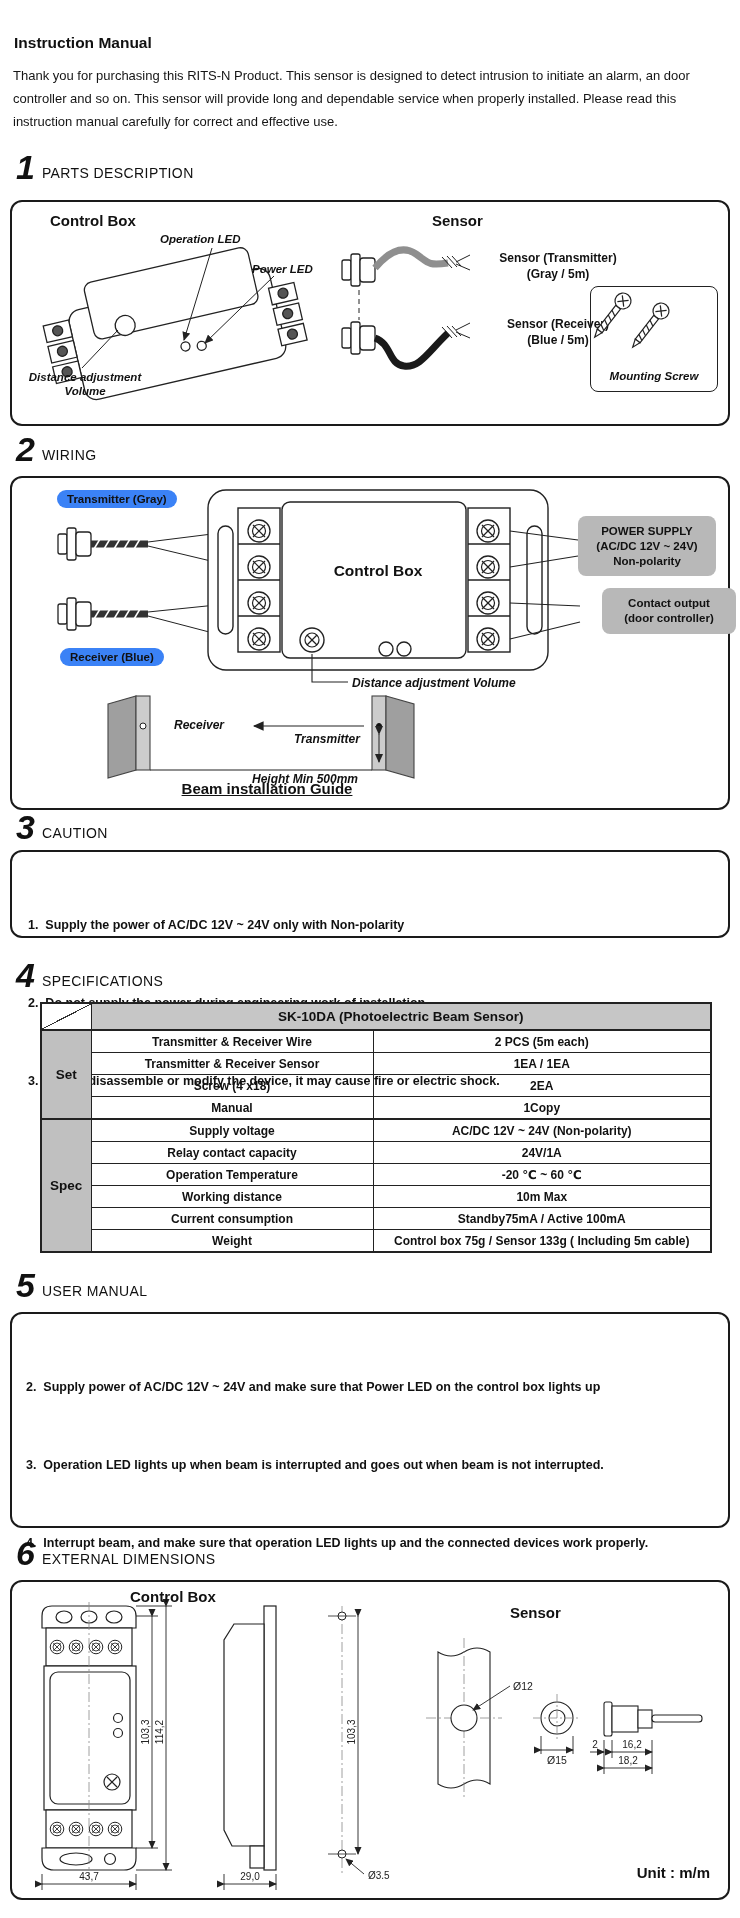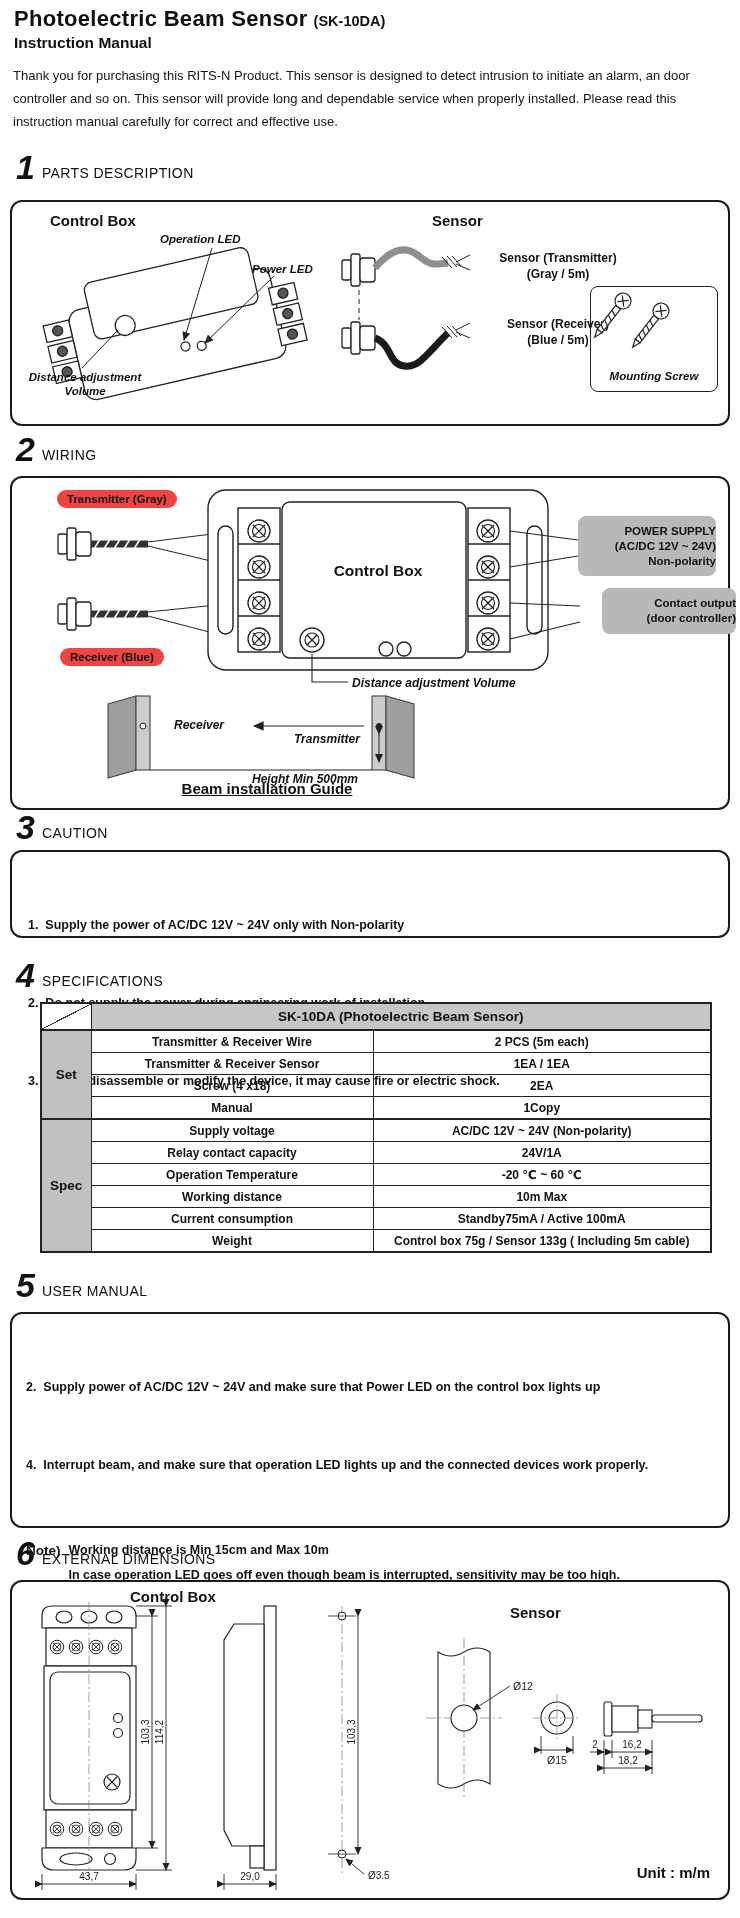--- a/index.html
+++ b/index.html
@@ -11,23 +11,23 @@
   .doc-model{font-size:14.5px;font-weight:bold;margin-left:6px;}
   .doc-sub{font-size:15.5px;font-weight:bold;}
   .intro{font-size:13px;line-height:23px;color:#151515;}
   .sec-head{display:flex;align-items:flex-end;}
   .sec-num{font-size:34px;line-height:34px;font-weight:bold;font-style:italic;}
   .sec-title{font-size:14px;font-weight:normal;letter-spacing:.4px;margin-left:7px;padding-bottom:3px;}
   .box{border:2px solid #1a1a1a;border-radius:12px;background:#fff;left:10px;right:10px;}
   
   .lbl{font-size:11.5px;font-weight:bold;line-height:14px;font-style:italic;}
   .lbl2{font-size:12px;font-weight:bold;line-height:16px;text-align:center;}
-  .pill{background:#ef4444;border-radius:11px;padding:3px 10px;font-size:11.5px;font-weight:bold;}
+  .pill{background:#3b82f6;border-radius:11px;padding:3px 10px;font-size:11.5px;font-weight:bold;}
   .graybox{background:#b8b8b8;border-radius:8px;text-align:center;font-size:11.5px;
-           font-weight:bold;line-height:15px;display:flex;flex-direction:column;justify-content:center;align-items:flex-end;}
+           font-weight:bold;line-height:15px;display:flex;flex-direction:column;justify-content:center;}
   .mount-box{border:1.5px solid #222;border-radius:8px;text-align:center;}
   .list{font-size:12.5px;font-weight:bold;line-height:26px;white-space:pre-wrap;}
   .note-line{font-size:12.5px;font-weight:bold;line-height:25px;white-space:pre-wrap;}
   .caption{font-size:15px;font-weight:bold;text-decoration:underline;text-align:center;}
   
   table.spec{border-collapse:collapse;table-layout:fixed;width:100%;}
   table.spec td,table.spec th{border:1px solid #222;font-size:12px;font-weight:bold;
         text-align:center;padding:0;height:21px;overflow:hidden;}
   table.spec .hdr th{background:#c6c6c6;height:25px;font-size:13.5px;border-bottom:2px solid #222;}
   table.spec .diag{background:#fff linear-gradient(to bottom right,transparent 48.8%,#333 48.8%,#333 51.2%,transparent 51.2%);border-bottom:2px solid #222;}
@@ -35,23 +35,20 @@
   table.spec tr.gsep td{border-top:2px solid #222;}
   table.spec{border:2px solid #222;}
   svg text{font-family:"Liberation Sans","DejaVu Sans",sans-serif;font-weight:400;fill:#222;}
   .unit{font-size:15px;font-weight:bold;}
 </style>
 </head>
 <body>
 
 <div id="page">
 
-  <div class="abs" style="top:6px;left:14px;white-space:nowrap;">
-    <span class="doc-title">Photoelectric Beam Sensor</span><span class="doc-model">(SK-10DA)</span>
-  </div>
   <div class="abs doc-sub" style="top:34px;left:14px;">Instruction Manual</div>
   <div class="abs intro" style="top:64px;left:13px;right:12px;">Thank you for purchasing this RITS-N Product. This sensor is designed to detect intrusion to initiate an alarm, an door controller and so on. This sensor will provide long and dependable service when properly installed. Please read this instruction manual carefully for correct and effective use.</div>
 
   <div class="abs sec-head" style="top:150px;left:16px;">
     <span class="sec-num">1</span>
     <span class="sec-title">PARTS DESCRIPTION</span>
   </div>
 
   <div class="abs box" style="top:200px;height:222px;">
     <svg class="abs" style="top:0;left:0;" width="712" height="218" viewBox="0 0 712 218">
@@ -353,20 +350,21 @@
       </table>
   </div>
 
   <div class="abs sec-head" style="top:1268px;left:16px;">
     <span class="sec-num">5</span>
     <span class="sec-title">USER MANUAL</span>
   </div>
   <div class="abs box" style="top:1312px;height:212px;">
     <div class="list" style="margin:8px 0 0 14px;">
       <div>2.  Supply power of AC/DC 12V ~ 24V and make sure that Power LED on the control box lights up</div>
+      <div>3.  Operation LED lights up when beam is interrupted and goes out when beam is not interrupted.</div>
       <div>4.  Interrupt beam, and make sure that operation LED lights up and the connected devices work properly.</div>
     </div>
     <div style="margin:8px 0 0 14px;display:flex;">
       <div style="font-size:13.5px;font-weight:bold;line-height:25px;">Note)</div>
       <div style="margin-left:8px;">
         <div class="note-line">Working distance is Min 15cm and Max 10m</div>
         <div class="note-line">In case operation LED goes off even though beam is interrupted, sensitivity may be too high.</div>
         <div class="note-line">Reduce sensitivity by turning sensitivity adjustment volume.</div>
         <div class="note-line">Make a hole ø 12mm(0.47") and clean away the rough hole edge.</div>
       </div>

